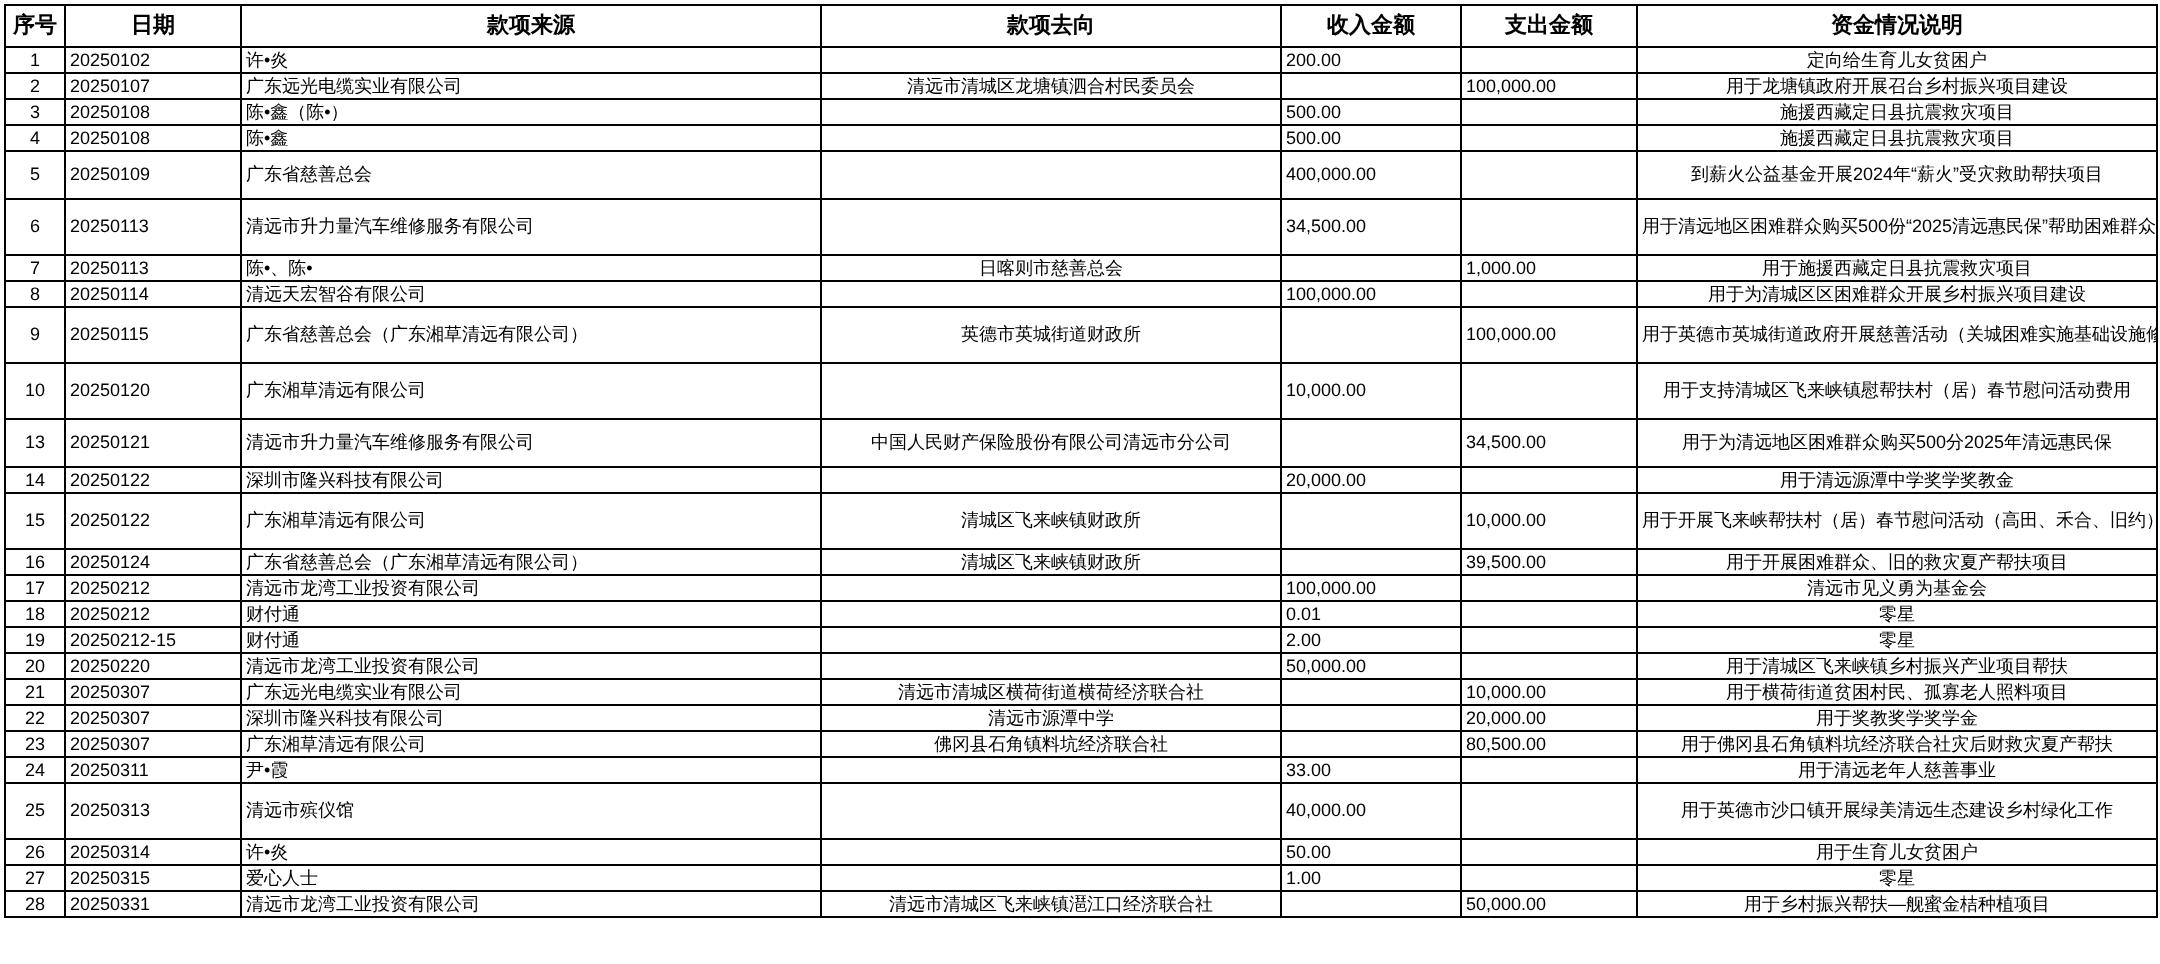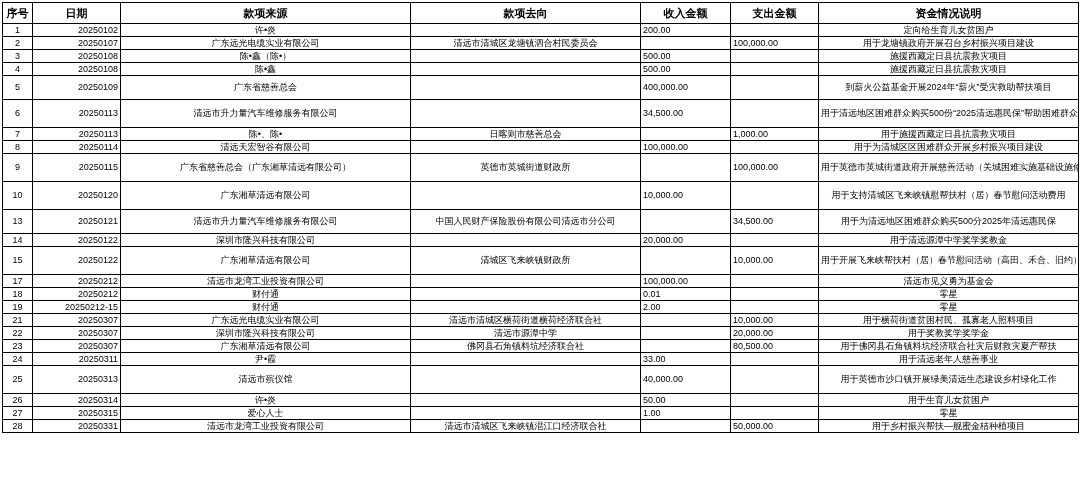--- a/index.html
+++ b/index.html
@@ -43,22 +43,22 @@
   }
   col.c-seq   { width: 30px; }
   col.c-date  { width: 88px; }
   col.c-from  { width: 290px; }
   col.c-to    { width: 230px; }
   col.c-in    { width: 90px; }
   col.c-out   { width: 88px; }
   col.c-note  { width: 260px; }
 
   td.seq  { text-align: center; }
-  td.date { text-align: right; }
-  td.from { text-align: center; }
+  td.date { text-align: left; }
+  td.from { text-align: left; }
   td.to   { text-align: center; }
   td.amt  { text-align: left; padding-right: 6px; }
   td.note { text-align: center; white-space: normal; }
 
   tbody tr { height: 13px; }
   tbody tr.tall { height: 24px; }
   tbody tr.xtall { height: 28px; }
 </style>
 </head>
 <body>
@@ -197,20 +197,29 @@
         <tr class="xtall">
           <td class="seq">15</td>
           <td class="date">20250122</td>
           <td class="from">广东湘草清远有限公司</td>
           <td class="to">清城区飞来峡镇财政所</td>
           <td class="amt"></td>
           <td class="amt">10,000.00</td>
           <td class="note">用于开展飞来峡帮扶村（居）春节慰问活动（高田、禾合、旧约）</td>
         </tr>
         <tr>
+          <td class="seq">16</td>
+          <td class="date">20250124</td>
+          <td class="from">广东省慈善总会（广东湘草清远有限公司）</td>
+          <td class="to">清城区飞来峡镇财政所</td>
+          <td class="amt"></td>
+          <td class="amt">39,500.00</td>
+          <td class="note">用于开展困难群众、旧的救灾夏产帮扶项目</td>
+        </tr>
+        <tr>
           <td class="seq">17</td>
           <td class="date">20250212</td>
           <td class="from">清远市龙湾工业投资有限公司</td>
           <td class="to"></td>
           <td class="amt">100,000.00</td>
           <td class="amt"></td>
           <td class="note">清远市见义勇为基金会</td>
         </tr>
         <tr>
           <td class="seq">18</td>
@@ -222,20 +231,29 @@
           <td class="note">零星</td>
         </tr>
         <tr>
           <td class="seq">19</td>
           <td class="date">20250212-15</td>
           <td class="from">财付通</td>
           <td class="to"></td>
           <td class="amt">2.00</td>
           <td class="amt"></td>
           <td class="note">零星</td>
+        </tr>
+        <tr>
+          <td class="seq">20</td>
+          <td class="date">20250220</td>
+          <td class="from">清远市龙湾工业投资有限公司</td>
+          <td class="to"></td>
+          <td class="amt">50,000.00</td>
+          <td class="amt"></td>
+          <td class="note">用于清城区飞来峡镇乡村振兴产业项目帮扶</td>
         </tr>
         <tr>
           <td class="seq">21</td>
           <td class="date">20250307</td>
           <td class="from">广东远光电缆实业有限公司</td>
           <td class="to">清远市清城区横荷街道横荷经济联合社</td>
           <td class="amt"></td>
           <td class="amt">10,000.00</td>
           <td class="note">用于横荷街道贫困村民、孤寡老人照料项目</td>
         </tr>

